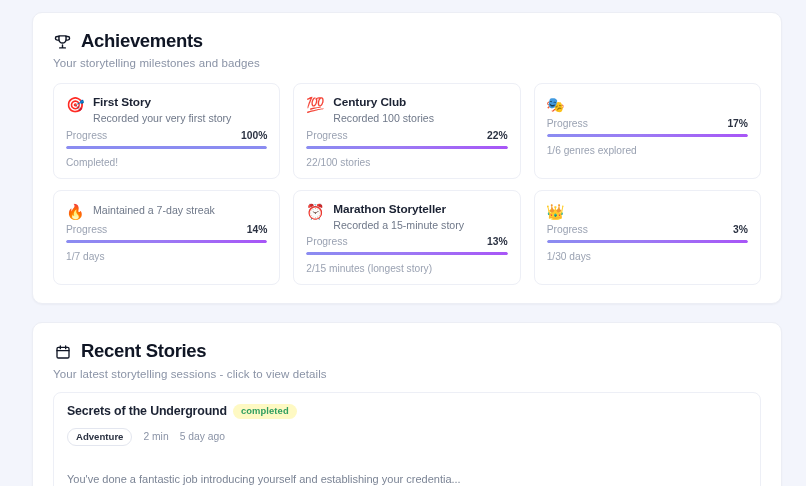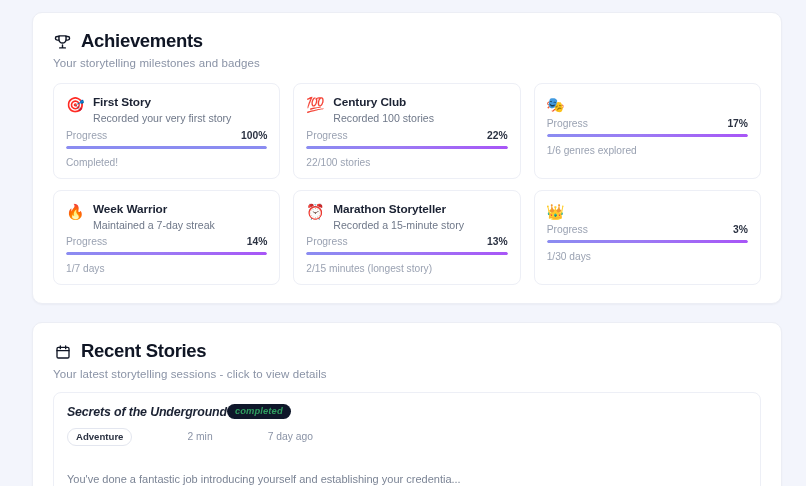--- a/index.html
+++ b/index.html
@@ -165,37 +165,36 @@
 
   .story-card {
     border: 1px solid #edeff6;
     border-radius: 8px;
     background: #ffffff;
     padding: 11px 13px 12px 13px;
   }
 
   .story-head {
     display: flex;
-    align-items: flex-end;
-    gap: 0;
-    font-style: italic;
+    align-items: flex-start;
+    gap: 6px;
   }
 
   .story-title {
     font-size: 12.4px;
     font-weight: 700;
     color: #1b2233;
     letter-spacing: -0.15px;
   }
 
   .badge-status {
     font-size: 9.4px;
     font-weight: 600;
     color: #2f9e60;
-    background: #0f172a;
+    background: #fef9c3;
     border-radius: 9px;
     padding: 2.5px 8px;
     line-height: 1.1;
     letter-spacing: 0.1px;
   }
 
   .story-meta {
     margin-top: 9px;
     display: flex;
     align-items: center;
@@ -209,21 +208,20 @@
     border: 1px solid #e3e6ef;
     background: #ffffff;
     border-radius: 9px;
     padding: 2.5px 8px;
     line-height: 1.1;
   }
 
   .meta-text {
     font-size: 10.3px;
     color: #8a93a6;
-    margin-left: 44px;
   }
 
   .story-excerpt {
     margin-top: 26px;
     font-size: 11px;
     color: #7b8495;
     line-height: 1.35;
     white-space: nowrap;
     overflow: hidden;
   }
@@ -296,21 +294,20 @@
         <div class="ach-bar-track">
           <div class="ach-bar-fill"></div>
         </div>
         <div class="ach-foot">1/6 genres explored</div>
       </div>
 
       <div class="ach-card">
         <div class="ach-top">
           <span class="ach-emoji">🔥</span>
           <div>
-            <div class="ach-name">Week Warrior</div>
             <div class="ach-desc">Maintained a 7-day streak</div>
           </div>
         </div>
         <div class="ach-progress-row">
           <span class="ach-progress-label">Progress</span>
           <span class="ach-progress-pct">14%</span>
         </div>
         <div class="ach-bar-track">
           <div class="ach-bar-fill"></div>
         </div>
@@ -369,21 +366,21 @@
     <div class="stories-list">
 
       <div class="story-card">
         <div class="story-head">
           <span class="story-title">Secrets of the Underground</span>
           <span class="badge-status">completed</span>
         </div>
         <div class="story-meta">
           <span class="badge-genre">Adventure</span>
           <span class="meta-text">2 min</span>
-          <span class="meta-text">7 day ago</span>
+          <span class="meta-text">5 day ago</span>
         </div>
         <div class="story-excerpt">You've done a fantastic job introducing yourself and establishing your credentia...</div>
       </div>
 
     </div>
   </section>
 
 </div>
 
 </body></html>

